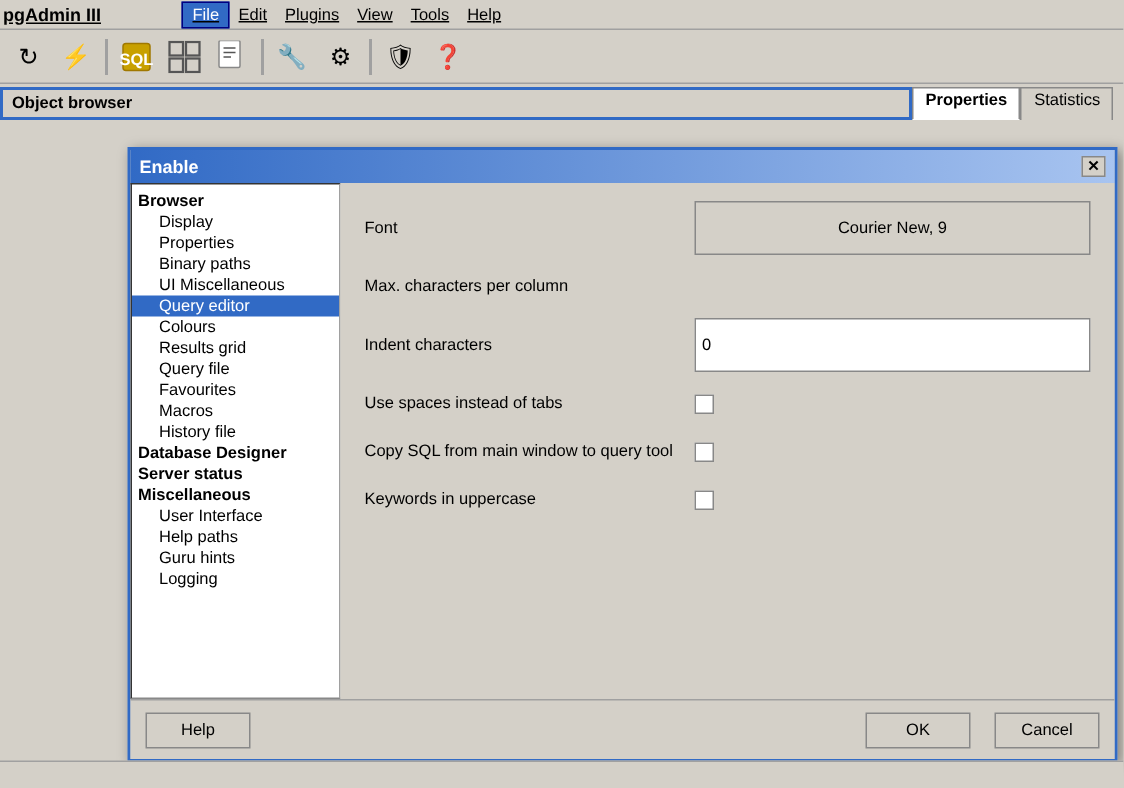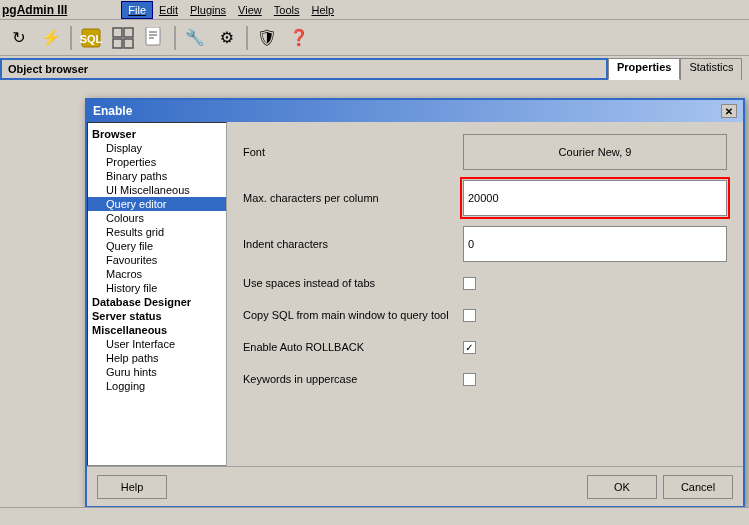--- a/index.html
+++ b/index.html
@@ -249,21 +249,21 @@
       background: #d4d0c8;
       border: 1px solid #888;
       font-size: 11px;
       cursor: pointer;
       display: flex;
       align-items: center;
       justify-content: center;
     }
     .dialog-btn-group {
       display: flex;
-      gap: 6px;
+      gap: 16px;
     }
 
     
     .taskbar-area {
       position: absolute;
       bottom: 0;
       left: 0;
       right: 0;
       height: 18px;
       background: #d4d0c8;
@@ -363,42 +363,37 @@
 
     <div class="content-panel">
 
       <div class="form-row">
         <span class="form-label">Font</span>
         <input class="form-input font-display" type="text" readonly="" value="Courier New, 9" style="">
       </div>
 
       <div class="form-row">
         <span class="form-label">Max. characters per column</span>
-        <input class="form-input highlighted" type="text" value="20000" style="">
       </div>
 
       <div class="form-row">
         <span class="form-label">Indent characters</span>
         <input class="form-input" type="text" value="0" style="">
       </div>
 
       <div class="form-row">
         <span class="form-label">Use spaces instead of tabs</span>
         <div class="form-checkbox"></div>
       </div>
 
       <div class="form-row">
         <span class="form-label">Copy SQL from main window to query tool</span>
         <div class="form-checkbox"></div>
       </div>
 
-      <div class="form-row">
-        <span class="form-label">Enable Auto ROLLBACK</span>
-        <div class="form-checkbox checked">✓</div>
-      </div>
 
       <div class="form-row">
         <span class="form-label">Keywords in uppercase</span>
         <div class="form-checkbox"></div>
       </div>
     </div>
   </div>
 
   <div class="dialog-bottom">
     <div class="dialog-btn">Help</div>

